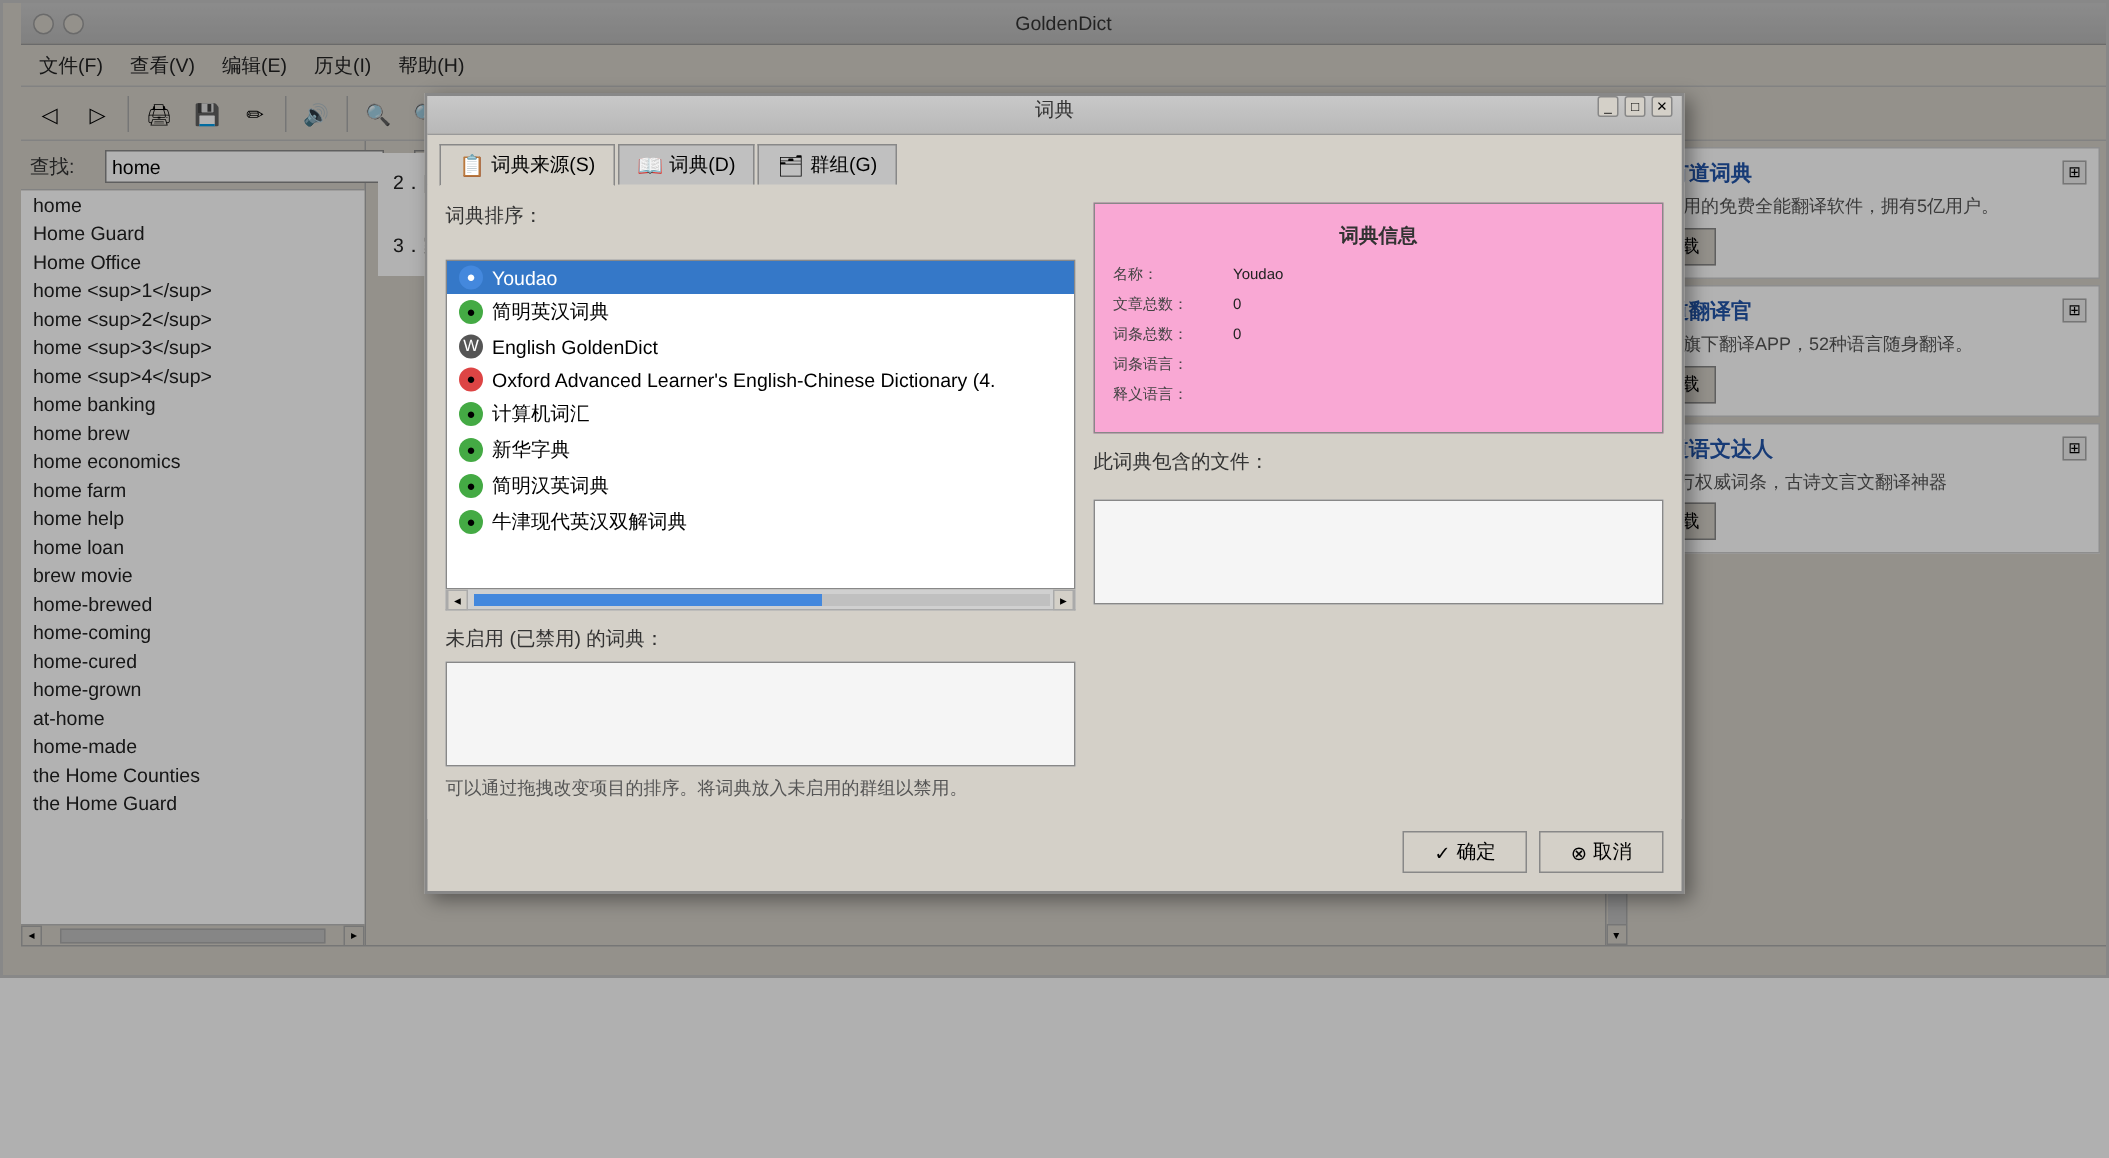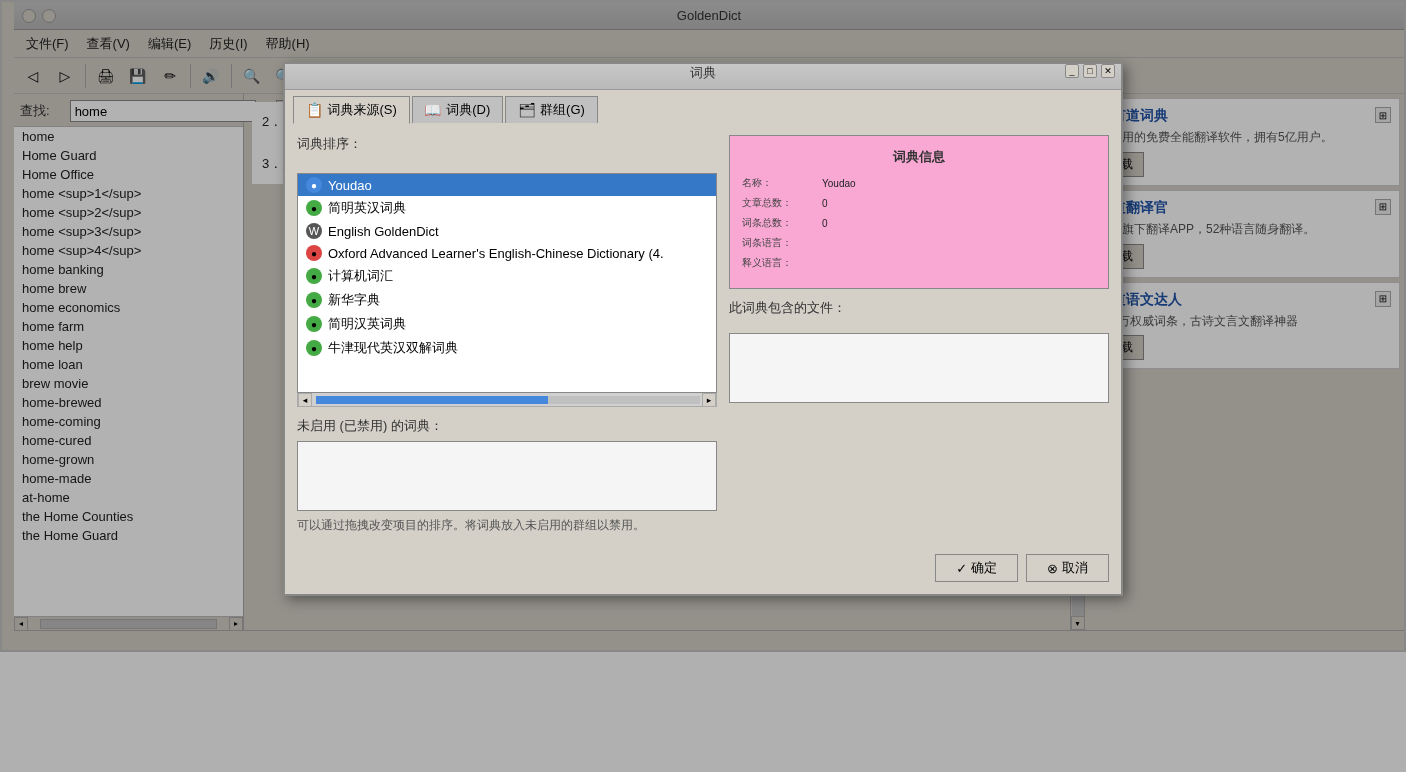--- a/index.html
+++ b/index.html
@@ -609,22 +609,22 @@
         <div class="word-item">home brew</div>
         <div class="word-item">home economics</div>
         <div class="word-item">home farm</div>
         <div class="word-item">home help</div>
         <div class="word-item">home loan</div>
         <div class="word-item">brew movie</div>
         <div class="word-item">home-brewed</div>
         <div class="word-item">home-coming</div>
         <div class="word-item">home-cured</div>
         <div class="word-item">home-grown</div>
+        <div class="word-item">at-home</div>
         <div class="word-item">home-made</div>
-        <div class="word-item">at-home</div>
         <div class="word-item">the Home Counties</div>
         <div class="word-item">the Home Guard</div>
       </div>
       <div class="sidebar-hscroll">
         <div class="hscroll-btn">◂</div>
         <div class="hscroll-track"></div>
         <div class="hscroll-btn">▸</div>
       </div>
     </div>
 

